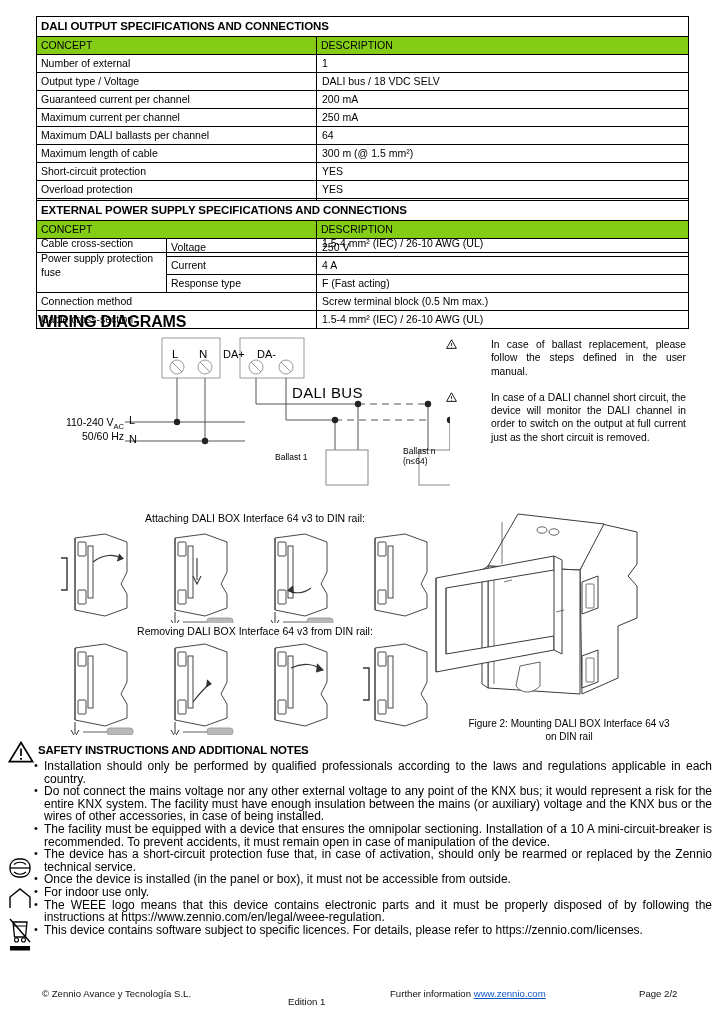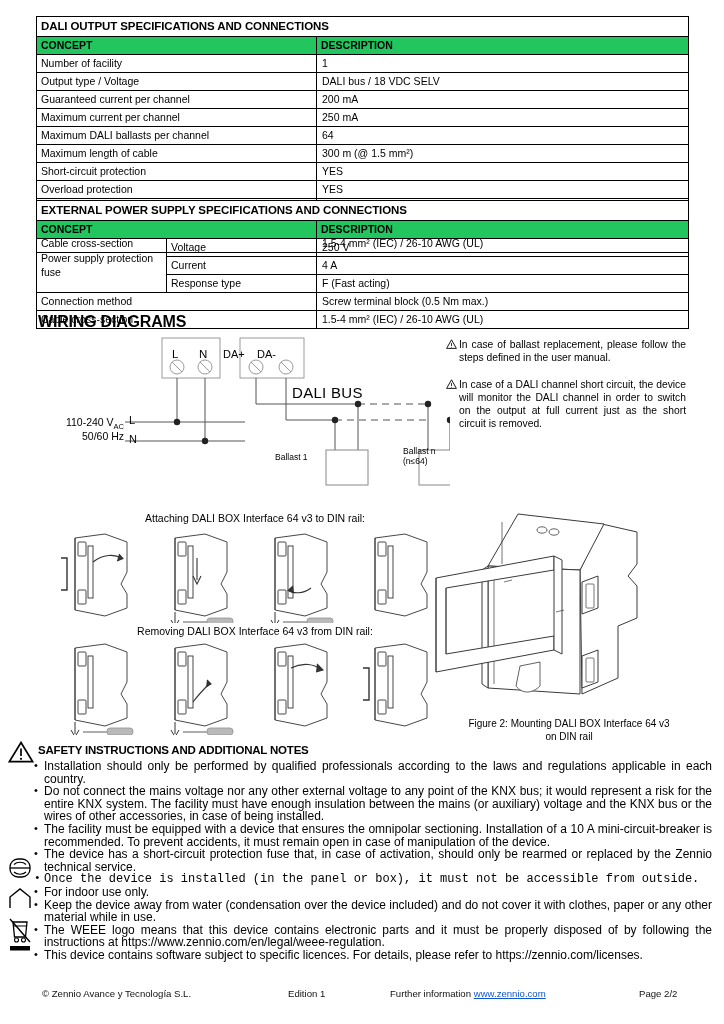--- a/index.html
+++ b/index.html
@@ -31,42 +31,42 @@
     height:13px;
   }
   .tbl .title td{
     font-weight:bold;
     font-size:11.5px;
     background:#ffffff;
     height:15px;
     letter-spacing:-0.1px;
   }
   .tbl .hdr td{
-    font-weight:bold;
-    background:#22c55e;
+    font-weight:normal;
+    background:#84cc16;
     font-size:10.5px;
     height:13px;
   }
   .tbl td.desc{padding-left:5px;}
   .tbl td.merged{vertical-align:middle;line-height:1.3;}
   .sub{font-size:7.5px;vertical-align:sub;line-height:0;margin-top:15px;}
 
   
   .wiring-title{
     position:absolute;left:38px;top:313px;
     font-weight:bold;font-size:16px;letter-spacing:-0.2px;
   }
 
   
   .notes{position:absolute;left:446px;top:338px;width:240px;}
   .note{display:flex;margin-bottom:13px;}
   .note .warnico{flex:0 0 auto;width:13px;padding-top:1px;}
   .note .txt{
     flex:1 1 auto;font-size:10.3px;line-height:13.3px;
-    text-align:justify;text-justify:inter-word;
+    text-align:justify;text-justify:inter-word;margin-left:32px;
   }
   svg.wtri{display:block;}
 
   
   .diagram{position:absolute;left:30px;top:330px;}
   .mounting{position:absolute;left:55px;top:508px;}
   .devphoto{position:absolute;left:432px;top:508px;}
 
   .fig-cap{
     position:absolute;left:434px;top:718px;width:270px;
@@ -105,21 +105,21 @@
   }
   .sideicons{position:absolute;left:6px;top:856px;}
   a.zlink{color:#0000cc;text-decoration:underline;}
 
   
   .footer{
     position:absolute;left:0;top:988px;width:724px;
     font-size:9.6px;color:#111;
   }
   .footer .fl{position:absolute;left:42px;}
-  .footer .fc1{position:absolute;left:288px;}
+  .footer .fc1{position:absolute;left:288px;margin-top:8px;}
   .footer .fc2{position:absolute;left:390px;}
   .footer .fr{position:absolute;left:639px;}
   .footer a{color:#1155cc;text-decoration:underline;}
 </style>
 </head>
 <body>
 
 <div class="page">
 
   <table class="tbl" id="tbl1" style="left:36px;top:16px;width:652px;">
@@ -129,21 +129,21 @@
       </colgroup>
     <tbody>
       <tr class="title">
         <td colspan="2">DALI OUTPUT SPECIFICATIONS AND CONNECTIONS</td>
       </tr>
       <tr class="hdr">
         <td>CONCEPT</td>
         <td>DESCRIPTION</td>
       </tr>
       <tr>
-          <td>Number of facility</td>
+          <td>Number of external</td>
           <td class="desc">1</td>
         </tr>
       <tr>
           <td>Output type / Voltage</td>
           <td class="desc">DALI bus / 18 VDC SELV</td>
         </tr>
       <tr>
           <td>Guaranteed current per channel</td>
           <td class="desc">200 mA</td>
         </tr>
@@ -459,23 +459,22 @@
       <circle cx="13" cy="17.8" r="1.1" fill="#000"></circle>
     </svg>
   </span>
   <div class="safety-head">SAFETY INSTRUCTIONS AND ADDITIONAL NOTES</div>
 
   <ul class="safety">
     <li>Installation should only be performed by qualified professionals according to the laws and regulations applicable in each country.</li>
     <li>Do not connect the mains voltage nor any other external voltage to any point of the KNX bus; it would represent a risk for the entire KNX system. The facility must have enough insulation between the mains (or auxiliary) voltage and the KNX bus or the wires of other accessories, in case of being installed.</li>
     <li>The facility must be equipped with a device that ensures the omnipolar sectioning. Installation of a 10 A mini-circuit-breaker is recommended. To prevent accidents, it must remain open in case of manipulation of the device.</li>
     <li>The device has a short-circuit protection fuse that, in case of activation, should only be rearmed or replaced by the Zennio technical service.</li>
-    <li style="text-align:left;font-family:Liberation Mono, monospace;">Once the device is installed (in the panel or box), it must not be accessible from outside.</li>
+    <li style="text-align:left;">Once the device is installed (in the panel or box), it must not be accessible from outside.</li>
     <li style="text-align:left;">For indoor use only.</li>
-    <li>Keep the device away from water (condensation over the device included) and do not cover it with clothes, paper or any other material while in use.</li>
     <li>The WEEE logo means that this device contains electronic parts and it must be properly disposed of by following the instructions at https://www.zennio.com/en/legal/weee-regulation.</li>
     <li style="text-align:left;">This device contains software subject to specific licences. For details, please refer to https://zennio.com/licenses.</li>
   </ul>
 
   <svg class="sideicons" width="30" height="118" viewBox="0 0 30 118">
     <g fill="none" stroke="#000" stroke-width="1.3">
 
       <g transform="translate(3,2)">
         <rect x="1" y="1" width="20" height="18" rx="8"></rect>
         <line x1="1" y1="10" x2="21" y2="10"></line>

